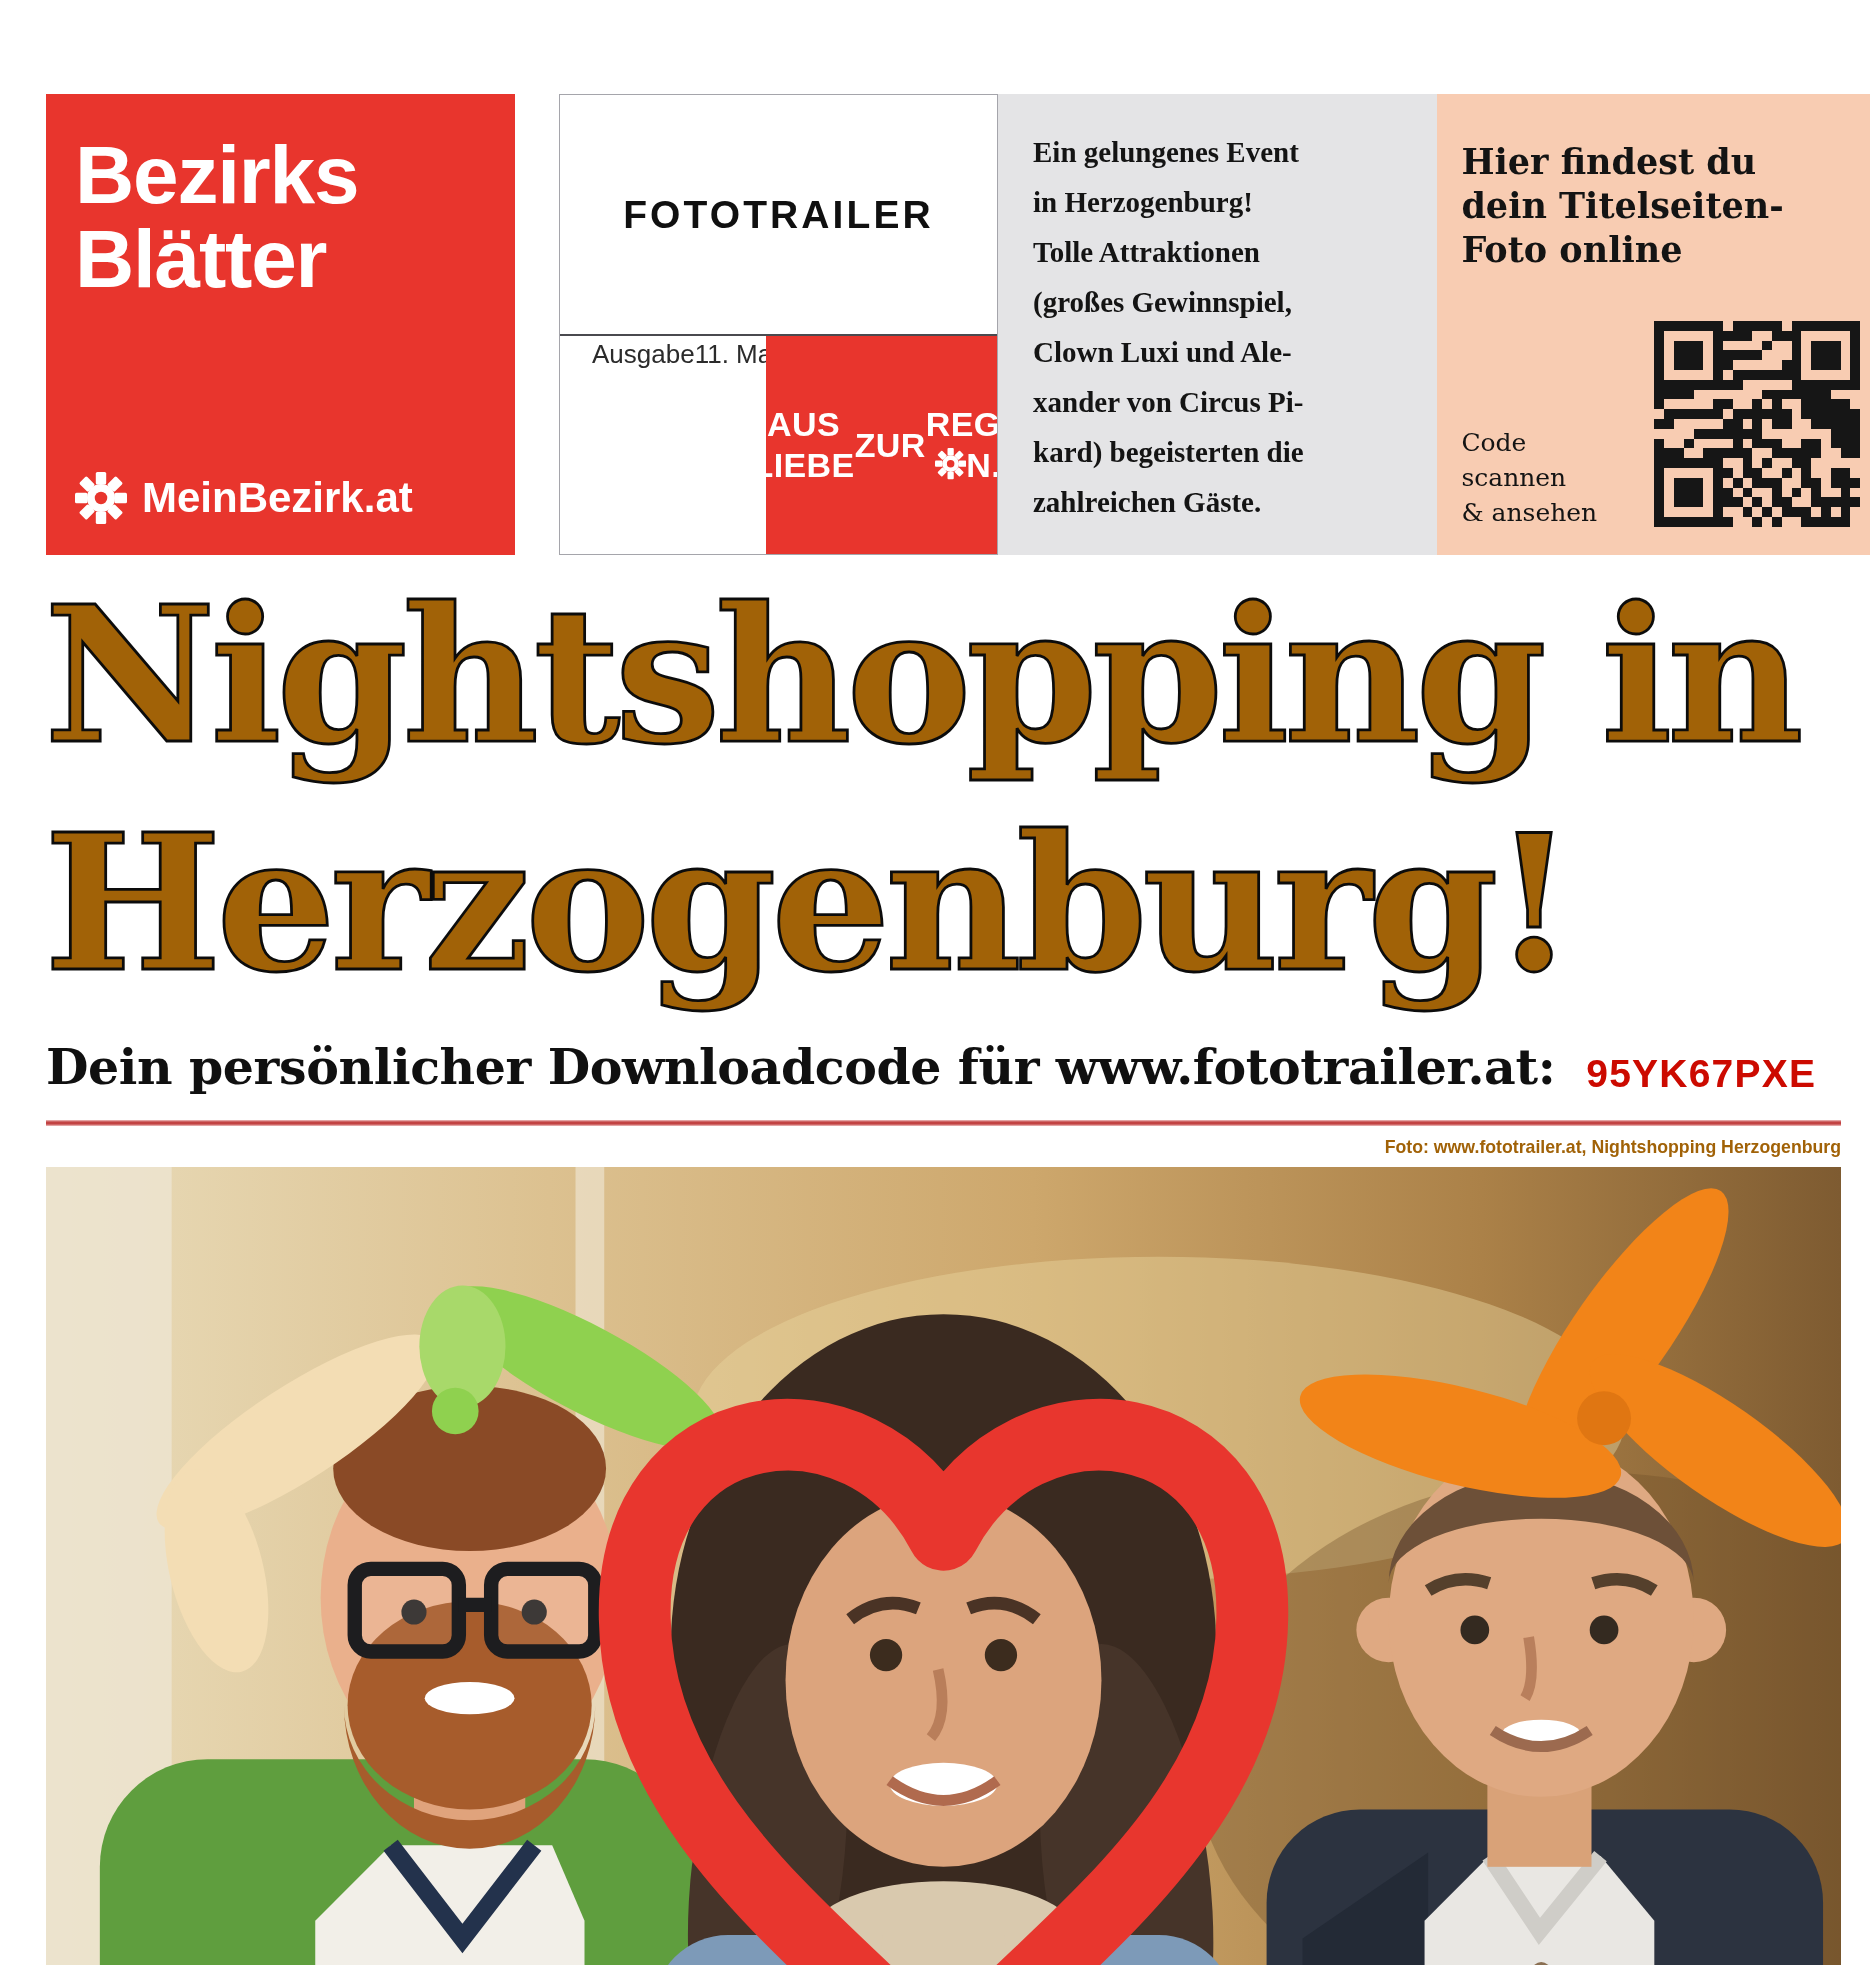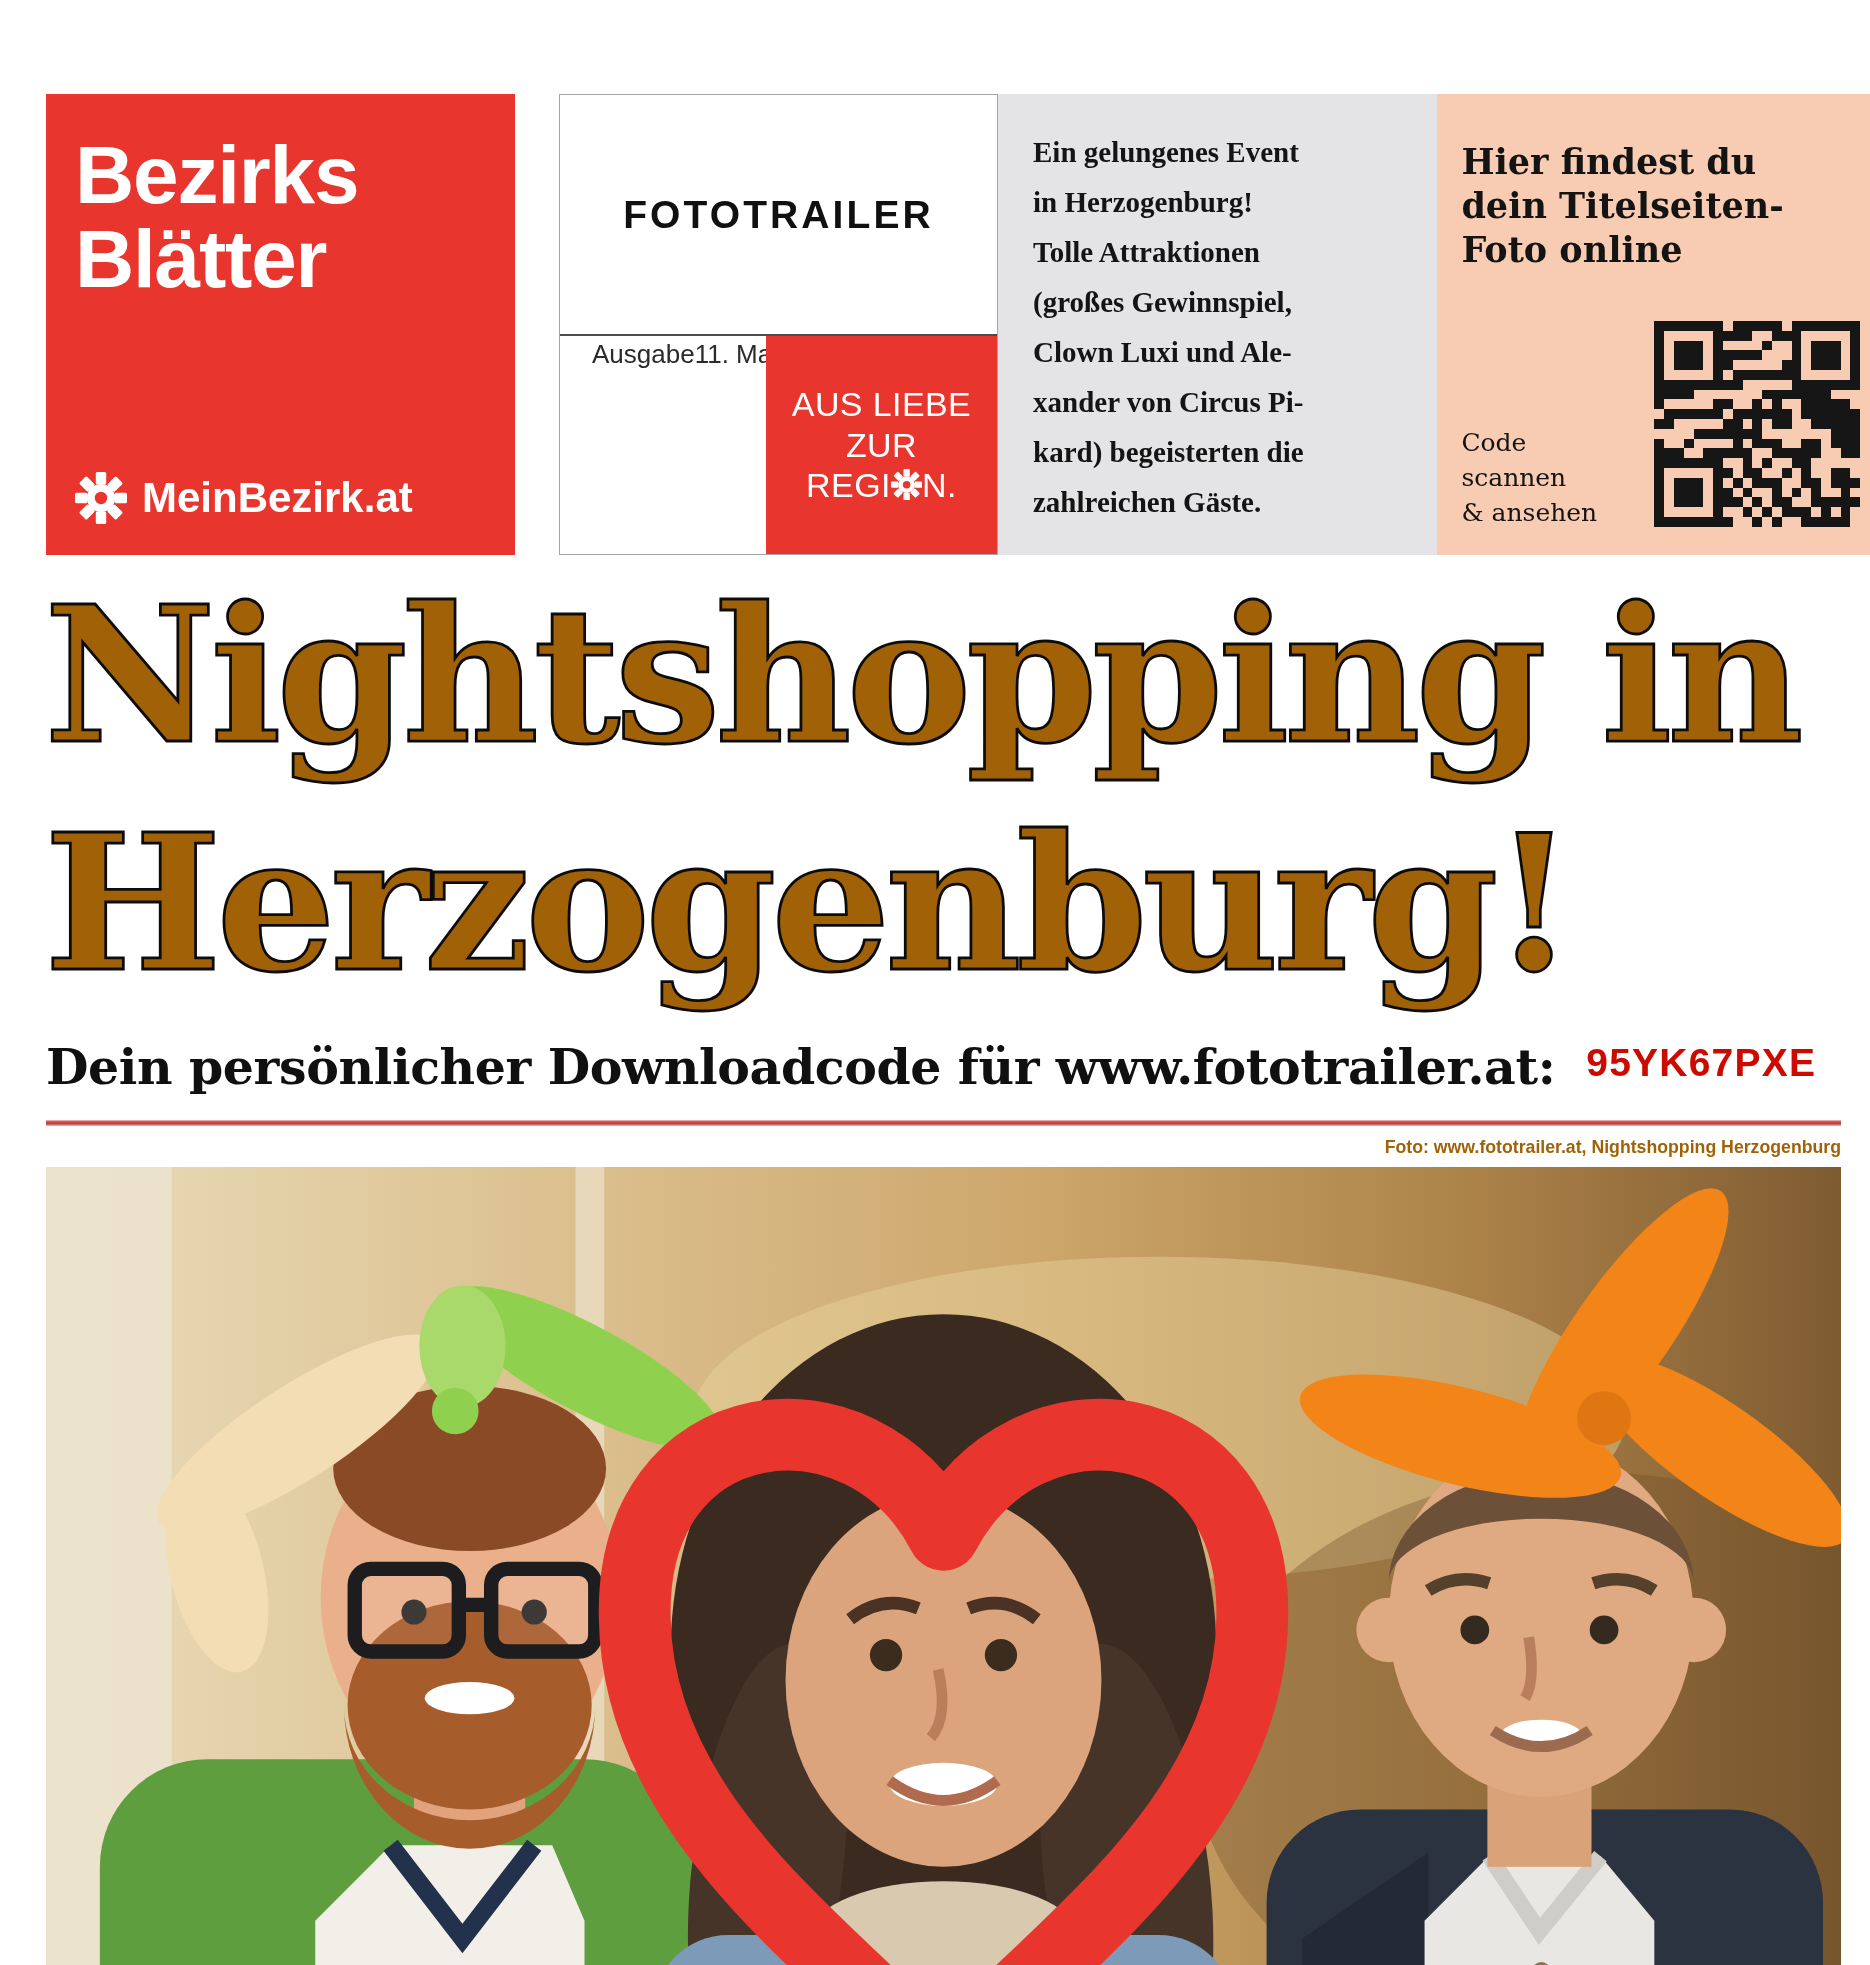--- a/index.html
+++ b/index.html
@@ -12,36 +12,36 @@
   .brand-row{position:absolute;left:29px;bottom:31px;display:flex;align-items:center;gap:15px;}
   .gear-big{width:52px;height:52px;display:block;}
   .brand-name{font-size:42px;font-weight:bold;}
   .mid-box{width:439px;background:#fff;border:1.2px solid #a5a5ab;box-sizing:border-box;position:relative;flex:none;overflow:hidden;margin-left:44px;}
   .foto-title{position:absolute;top:0;left:0;right:0;height:239px;display:flex;align-items:center;justify-content:center;
               font-size:39px;font-weight:bold;letter-spacing:3.1px;color:#101010;}
   .mid-divider{position:absolute;top:239px;left:0;right:0;height:1.6px;background:#4a4a4f;}
   .issue{position:absolute;left:32px;top:241px;bottom:0;display:flex;flex-direction:row;justify-content:center;
          font-size:26px;color:#2b2b2b;line-height:1.45;}
   .claim-box{position:absolute;right:0;top:241px;bottom:0;width:231px;background:#e8352d;color:#fff;
-             display:flex;flex-direction:column;align-items:center;justify-content:center;
-             font-weight:normal;font-size:34px;line-height:1.2;text-align:center;letter-spacing:0.4px;}
+             display:flex;flex-direction:row;align-items:center;justify-content:center;
+             font-weight:bold;font-size:34px;line-height:1.2;text-align:center;letter-spacing:0.4px;}
   .gear-inline{width:.92em;height:.92em;vertical-align:-0.08em;}
   .event-box{width:439px;background:#e4e4e6;color:#141414;font-family:Liberation Serif, serif;font-weight:bold;
              font-size:29px;line-height:50px;padding:33px 0 0 35px;box-sizing:border-box;flex:none;overflow:hidden;}
   .qr-box{width:447px;background:#f8ccb2;position:relative;color:#141414;font-family:"DejaVu Serif",serif;flex:none;overflow:hidden;}
   .qr-heading{position:absolute;top:46px;left:24.4px;font-size:35px;font-weight:bold;line-height:44px;}
   .scan-note{position:absolute;left:24.4px;bottom:25px;font-size:25px;line-height:35px;}
   .qr-code{position:absolute;right:23.6px;bottom:28px;width:206px;height:206px;display:grid;
            grid-template-columns:repeat(21,9.8px);grid-auto-rows:9.8px;}
   .qr-code i{display:block;}
   .qr-code i.b{background:#161616;}
   
   .headline{position:absolute;left:44px;top:561px;width:1808px;font-family:"DejaVu Serif",serif;font-weight:bold;
             font-size:188px;line-height:228px;letter-spacing:-5.5px;color:#a16207;-webkit-text-stroke:2.8px #0c0c0c;}
-  .subhead{position:absolute;left:46px;top:1038px;display:flex;align-items:flex-start;gap:31px;white-space:nowrap;}
+  .subhead{position:absolute;left:46px;top:1038px;display:flex;align-items:flex-end;gap:31px;white-space:nowrap;}
   .subhead-label{font-family:"DejaVu Serif",serif;font-weight:bold;font-size:49px;color:#101010;letter-spacing:-0.4px;}
   .subhead-code{font-size:39px;font-weight:bold;color:#cc0a00;letter-spacing:1.2px;margin-top:3.1px;}
   .rule{position:absolute;left:46px;top:1120px;width:1795px;height:5.5px;
         background:linear-gradient(#eec1c1,#c24343 35%,#c24343 65%,#eec1c1);}
   .credit{position:absolute;left:46px;top:1137px;width:1795px;text-align:right;font-size:17.7px;font-weight:bold;color:#a16207;}
   
   .photo{position:absolute;left:46px;top:1167px;width:1795px;height:960px;overflow:hidden;}
   .photo svg{display:block;width:100%;height:100%;}
 </style>
 </head>

